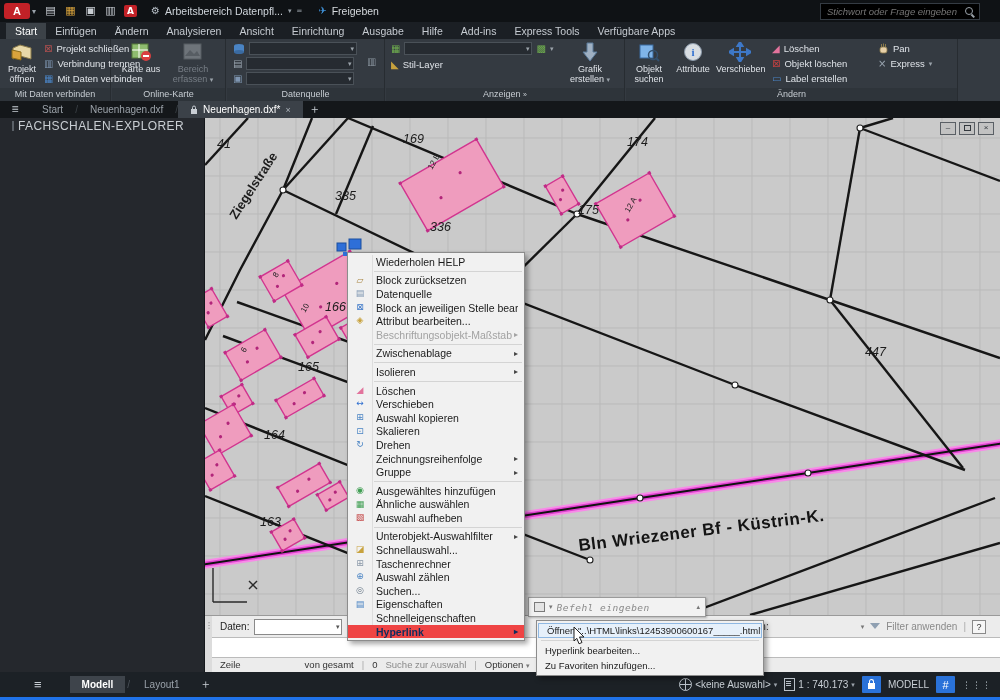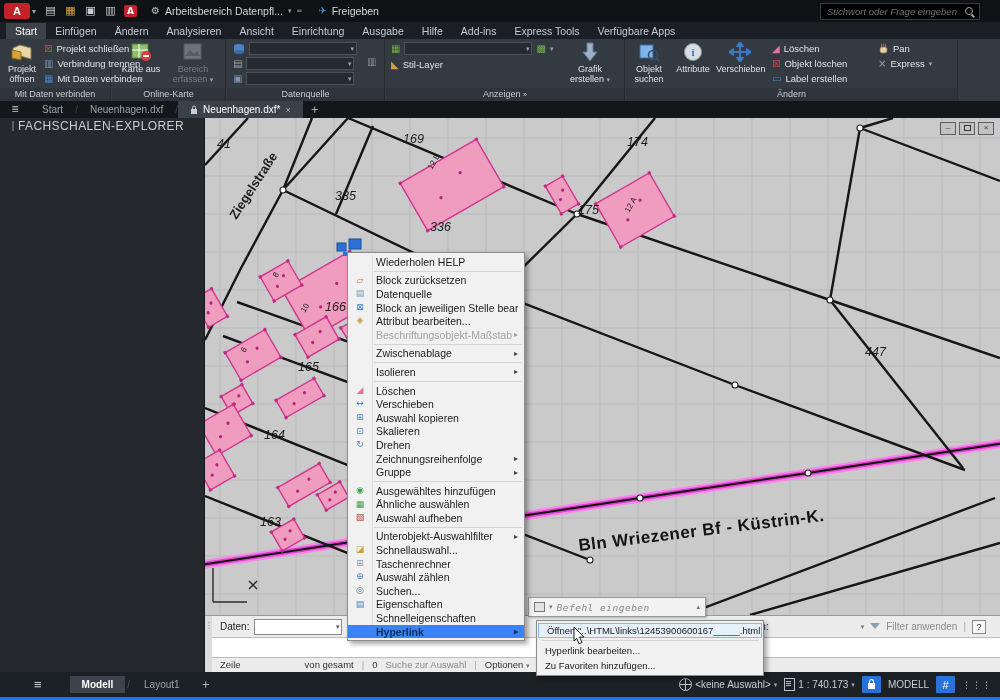--- a/index.html
+++ b/index.html
@@ -137,21 +137,21 @@
          box-shadow:3px 3px 5px rgba(0,0,0,.35);padding:2px 0;box-sizing:border-box;position:absolute}
   .cmenu::before{content:"";position:absolute;left:24px;top:2px;bottom:2px;width:1px;background:#ddd}
   .cm-item{height:13.6px;display:flex;align-items:center;font-size:10.5px;color:#1a1a1a;
            position:relative;padding-right:6px}
   .cm-icon{width:24px;text-align:center;font-size:9px;line-height:13.6px;flex:none;
            font-family:"DejaVu Sans",sans-serif}
   .cm-label{flex:1;white-space:nowrap;overflow:hidden;padding-left:4px}
   .cm-arrow{font-size:8px;color:#444;flex:none}
   .cm-item.disabled{color:#a2a2a2}
   .cm-item.disabled .cm-arrow{color:#a2a2a2}
-  .cm-item.highlight{background:#3b82f6;color:#0d2d5e;font-weight:bold}
+  .cm-item.highlight{background:#ef4444;color:#0d2d5e;font-weight:bold}
   .cm-item.highlight .cm-arrow{color:#0d2d5e}
   .cm-sep{height:1px;background:#d4d4d4;margin:2px 2px 2px 26px}
   
   .smenu{left:536px;top:620px;width:228px;background:#f1f1f1;border:1px solid #8c8c8c;z-index:11;
          box-shadow:3px 3px 5px rgba(0,0,0,.35);padding:2px 0;box-sizing:border-box;position:absolute}
   .sm-item{height:15px;display:flex;align-items:center;font-size:9.5px;color:#1a1a1a;
            padding:0 8px;white-space:nowrap;overflow:hidden}
   .sm-item.hover{background:#e6f0fa;border:1px solid #8fb8e2;height:15px;box-sizing:border-box;
                  margin:0 1px}
   .sm-sep{height:1px;background:#d4d4d4;margin:2px 4px}

